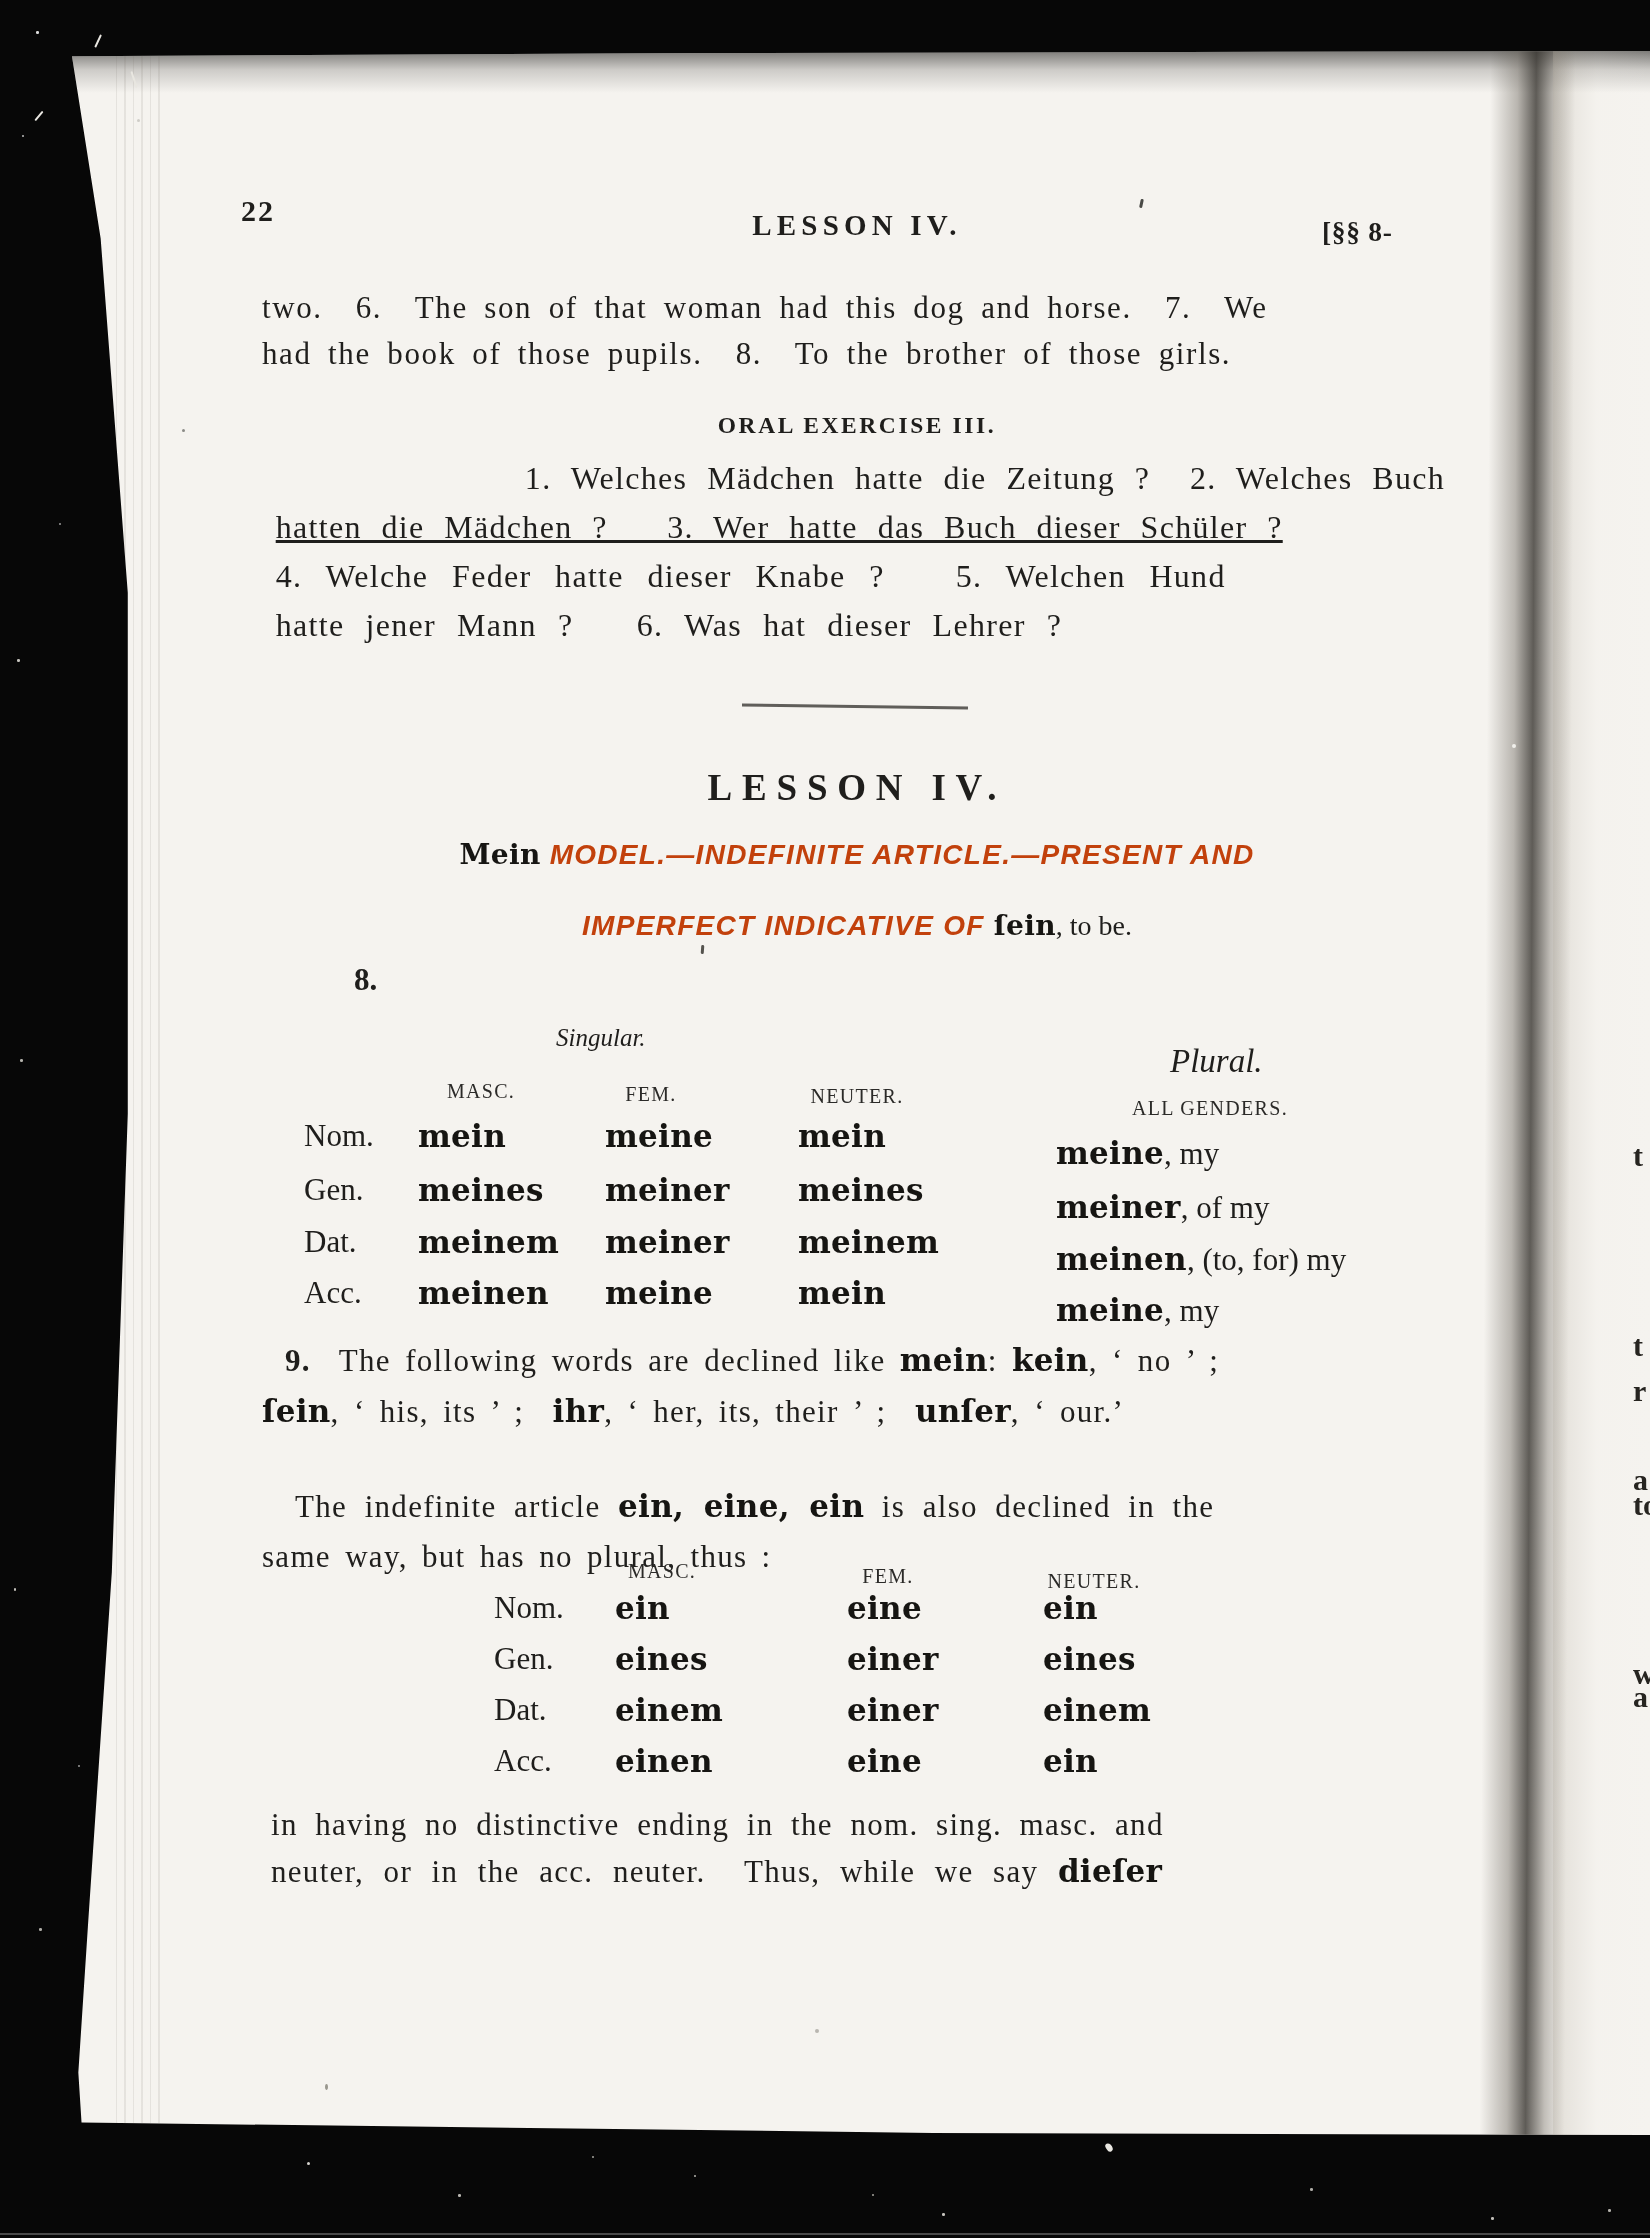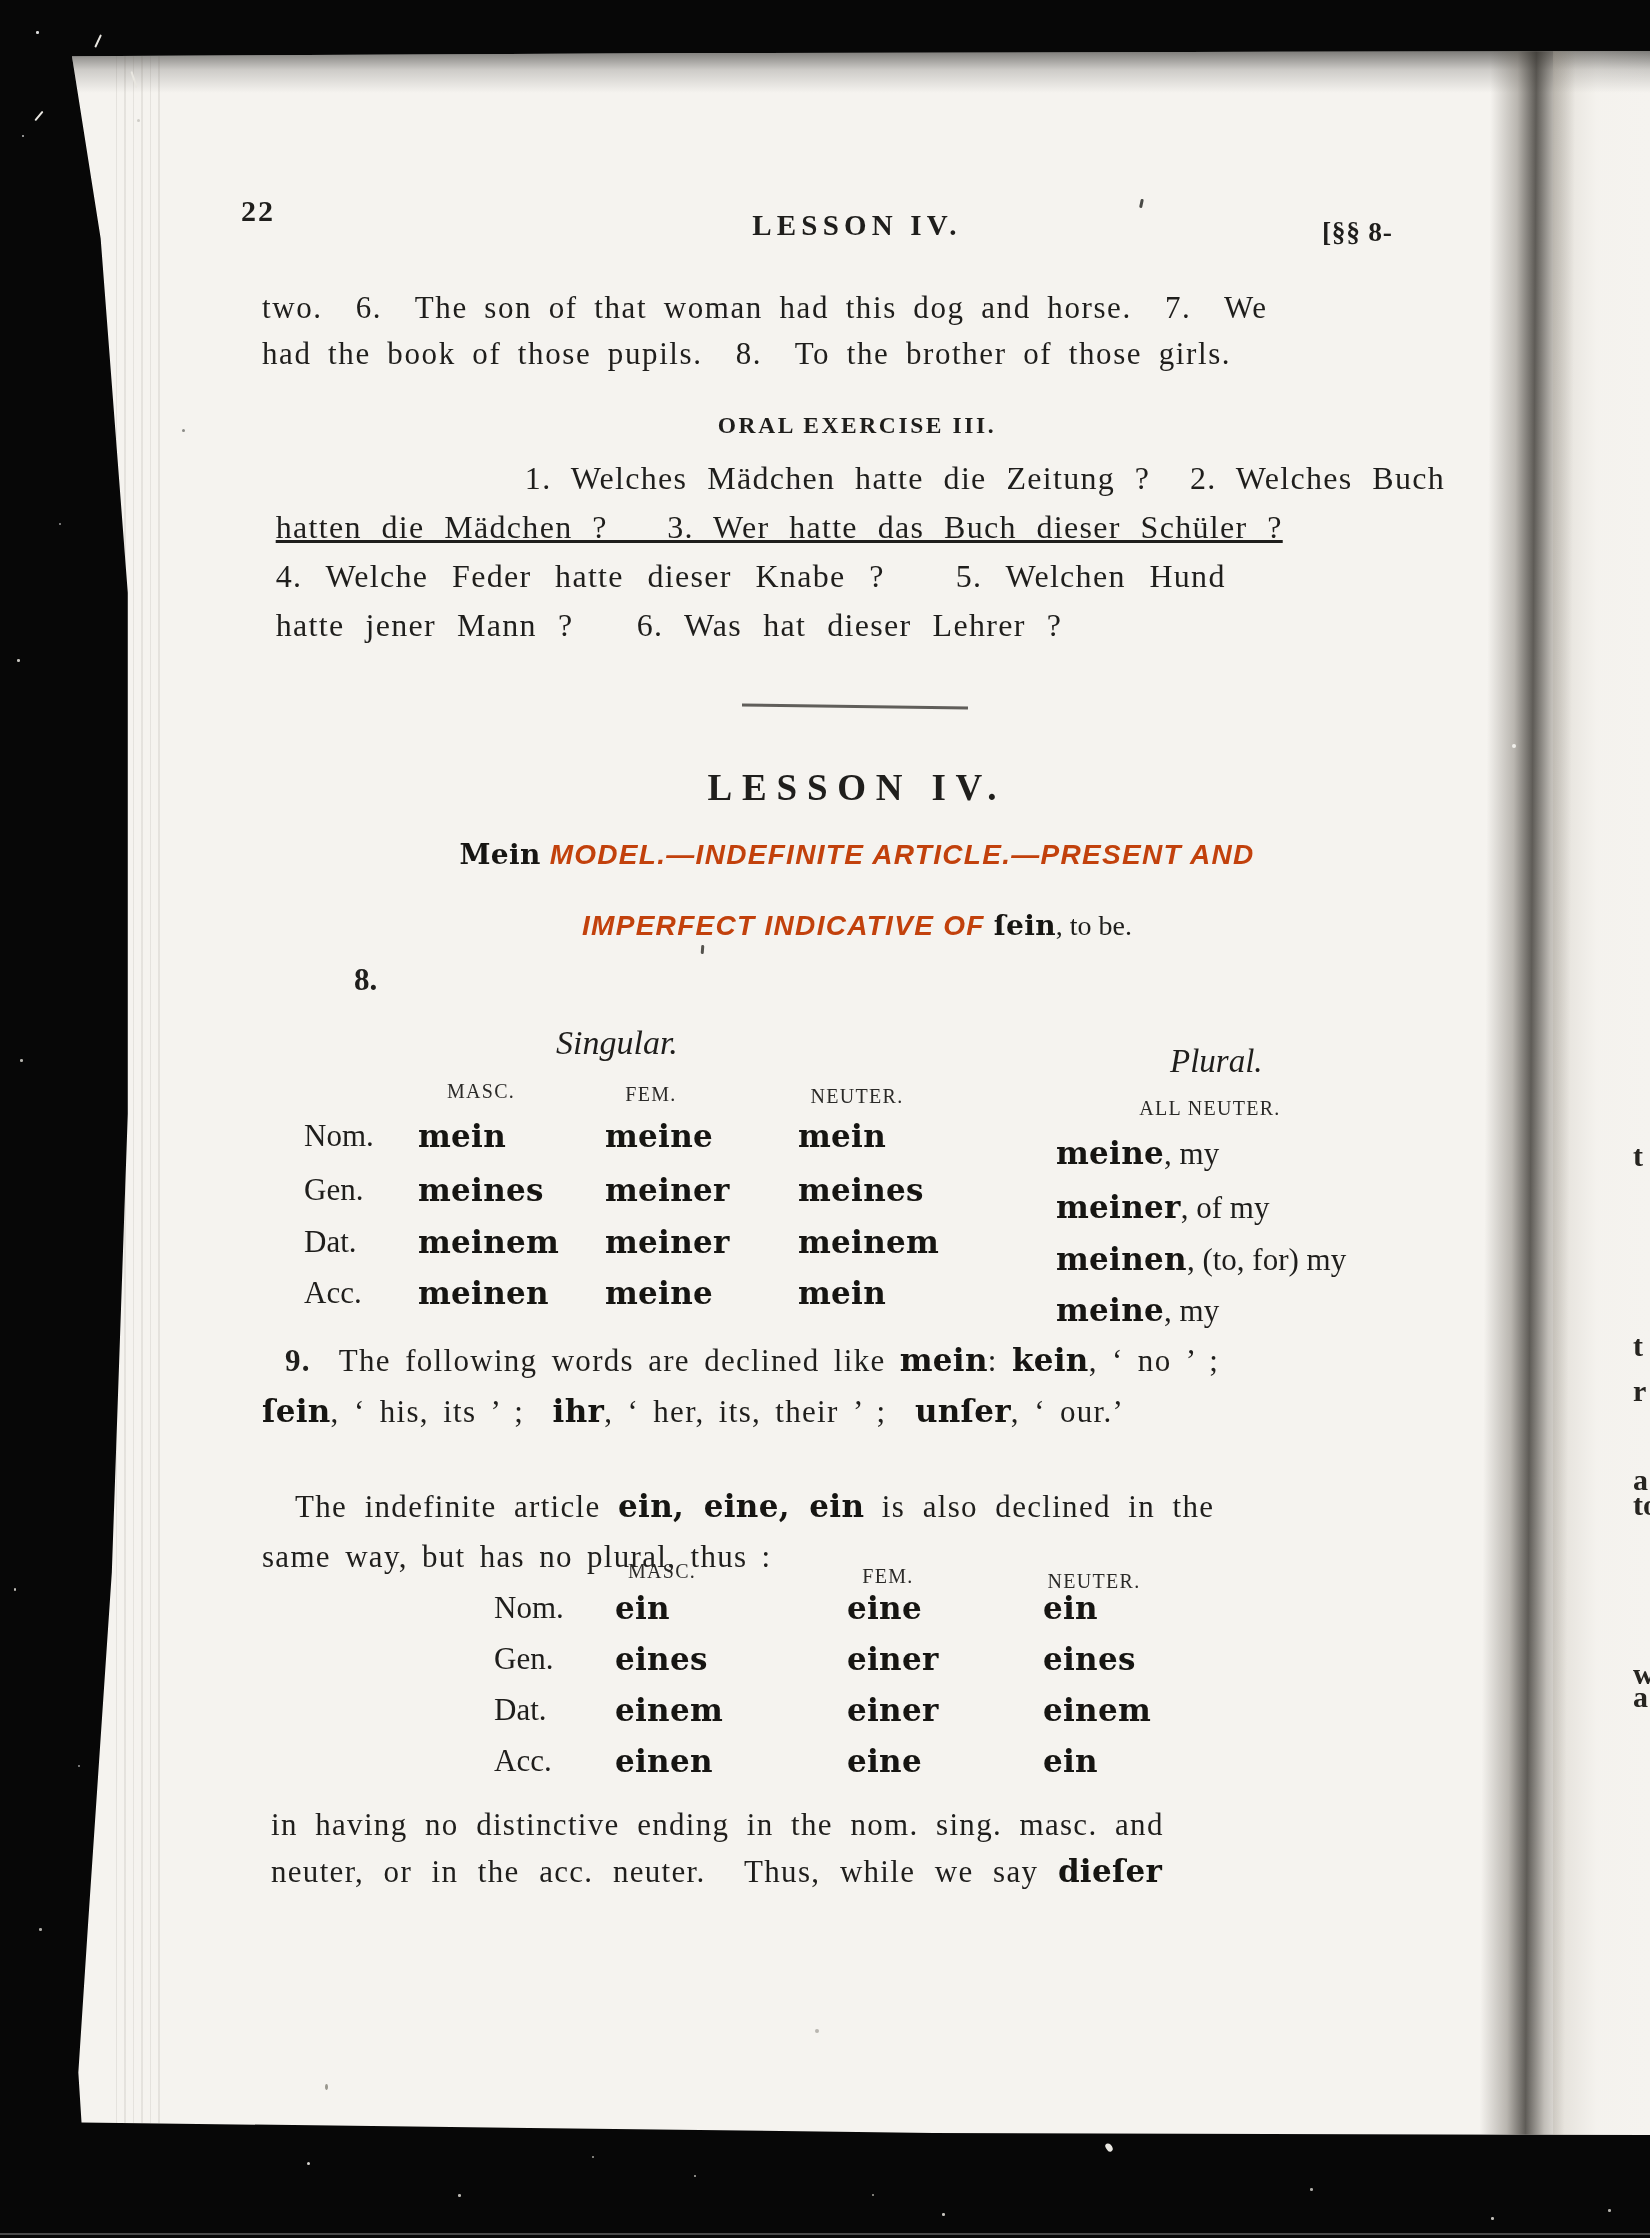--- a/index.html
+++ b/index.html
@@ -65,27 +65,27 @@
   </div>
 
   <div class="abs" style="left:742px;top:705px;width:226px;height:2.6px;background:#45433f;opacity:.85;transform:rotate(.8deg);"></div>
 
   <div class="abs center" style="left:275px;top:766px;width:1164px;font-size:37px;font-weight:700;letter-spacing:9.8px;">LESSON IV.</div>
   <div class="abs center line" style="left:275px;top:838px;width:1164px;font-size:28px;"><span class="fr">Mein</span><span class="sans"> MODEL.—INDEFINITE ARTICLE.—PRESENT AND</span></div>
   <div class="abs center line" style="left:275px;top:909px;width:1164px;font-size:28px;"><span class="sans">IMPERFECT INDICATIVE OF </span><span class="fr">ſein</span><span class="rm">, to be.</span></div>
 
   <div class="abs" style="left:354px;top:962px;font-size:31px;font-weight:700;">8.</div>
 
-  <div class="abs it" style="left:556px;top:1024px;font-size:34px;">Singular.</div>
+  <div class="abs it" style="left:556px;top:1024px;font-size:25px;">Singular.</div>
   <div class="abs it" style="left:1170px;top:1043px;font-size:33px;">Plural.</div>
 
   <div class="abs colhead" style="left:481px;top:1080px;">MASC.</div>
   <div class="abs colhead" style="left:651px;top:1083px;">FEM.</div>
   <div class="abs colhead" style="left:857px;top:1085px;">NEUTER.</div>
-  <div class="abs colhead" style="left:1210px;top:1097px;">ALL NEUTER.</div>
+  <div class="abs colhead" style="left:1210px;top:1097px;">ALL GENDERS.</div>
 
   <div class="abs" style="left:304px;top:1118px;width:1151px;height:52px;">
     <span class="t1cell rm" style="left:0;">Nom.</span>
     <span class="t1cell fr" style="left:114px;">mein</span>
     <span class="t1cell fr" style="left:301px;">meine</span>
     <span class="t1cell fr" style="left:494px;">mein</span>
     <span class="t1cell line" style="left:752px;top:17px;"><span class="fr">meine</span><span class="rm">, my</span></span>
   </div>
   <div class="abs" style="left:304px;top:1172px;width:1151px;height:52px;">
     <span class="t1cell rm" style="left:0;">Gen.</span>

